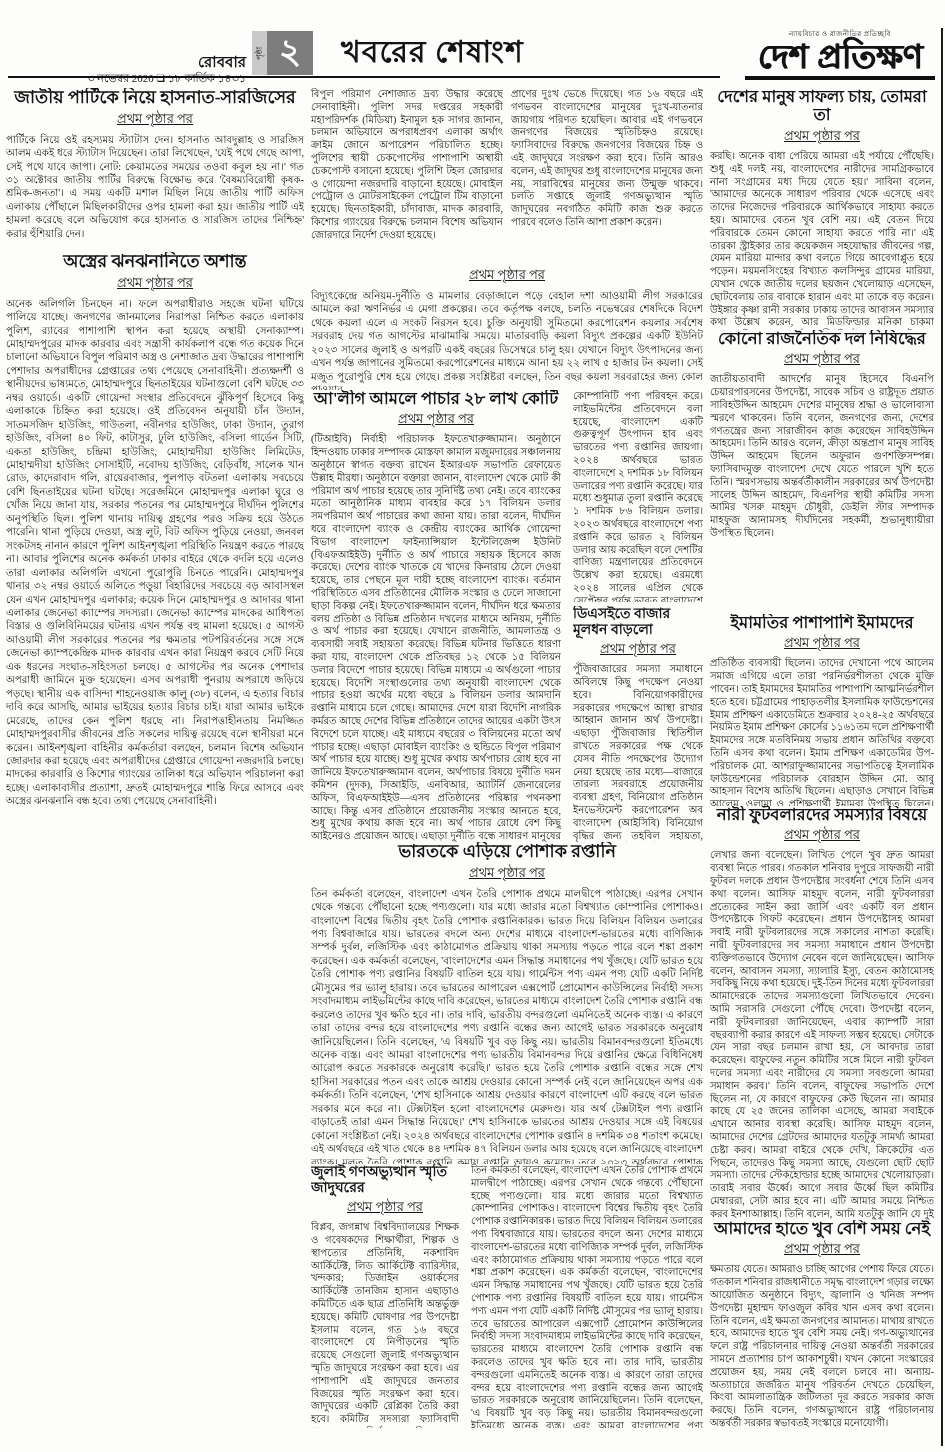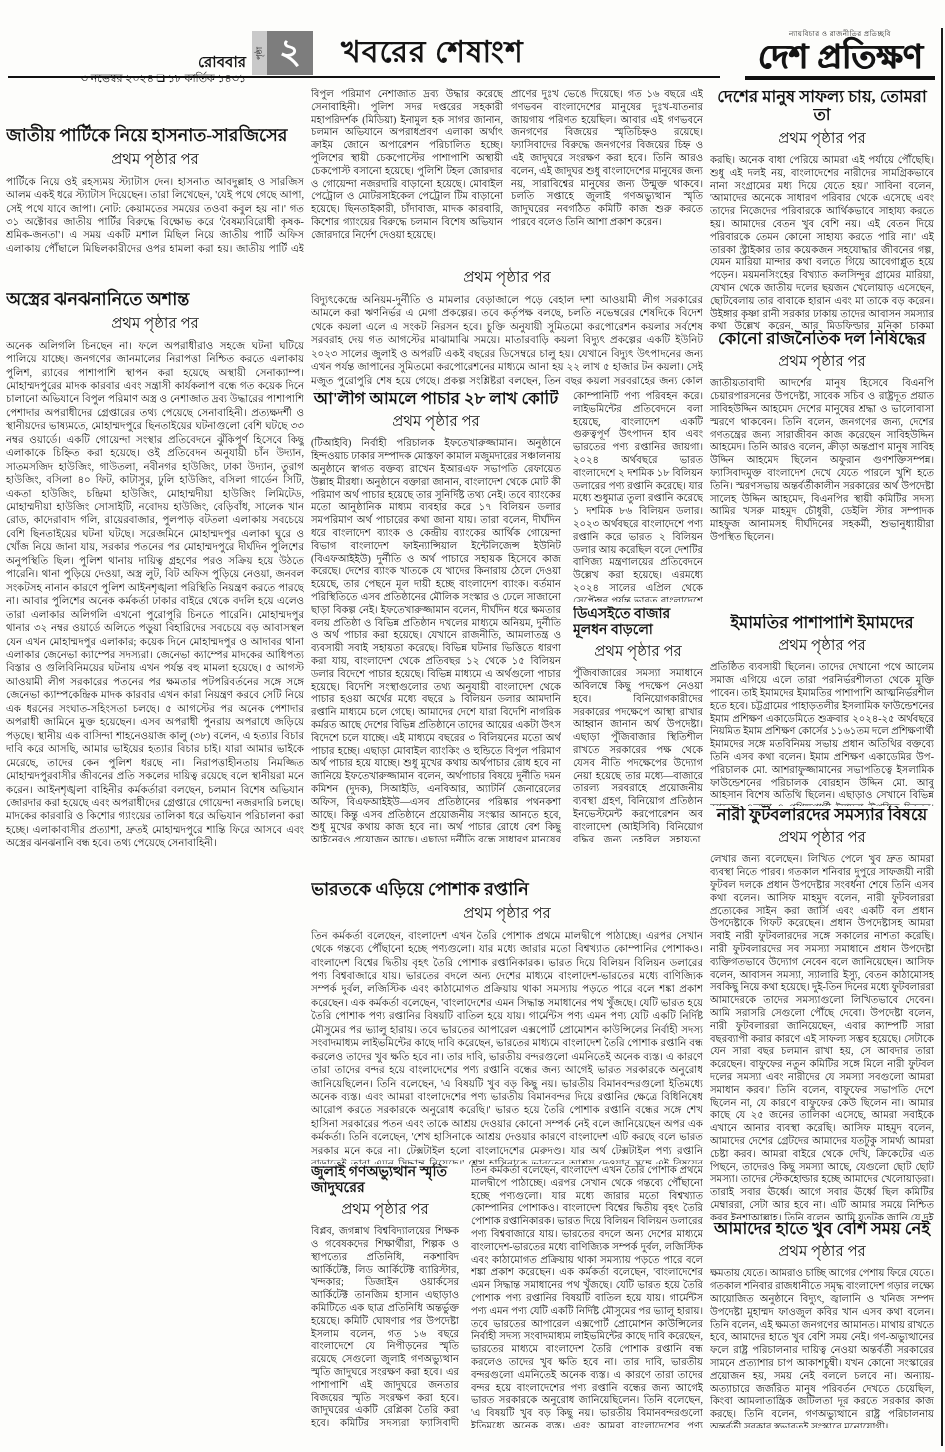--- a/index.html
+++ b/index.html
@@ -22,41 +22,41 @@
   .tagline{font-size:7px;letter-spacing:.5px;}
   .masthead{font-size:33px;font-weight:900;line-height:1.02;border-bottom:4px solid #111;
             padding-bottom:2px;font-family:"Liberation Sans","DejaVu Sans",sans-serif;
             text-shadow:1px 0 0 #111;}
   
   .content{position:absolute;top:88px;left:6px;right:8px;height:1340px;display:flex;gap:7px;}
   .col-left{width:298px;display:flex;flex-direction:column;overflow:hidden;}
   .col-mid{width:392px;display:flex;flex-direction:column;overflow:hidden;}
   .col-right{width:224px;display:flex;flex-direction:column;overflow:hidden;}
   .art{overflow:hidden;}
-  .head-wide{font-size:17.5px;font-weight:bold;line-height:1.12;margin-top:38px;}
+  .head-wide{font-size:17.5px;font-weight:bold;text-align:center;line-height:1.12;}
   .head-mid{font-size:16.5px;font-weight:bold;text-align:center;line-height:1.12;}
   .head-sm{font-size:14px;font-weight:bold;text-align:left;line-height:1.15;}
-  .sub{font-size:15px;text-align:center;margin:1px 0 3px;}
+  .sub{font-size:13px;text-align:center;margin:1px 0 3px;text-decoration:underline;}
   .body{font-size:10.2px;line-height:1.32;text-align:justify;font-family:Liberation Serif, serif;}
   .body-s{font-size:10px;line-height:1.28;text-align:justify;}
   .mid-top{display:flex;gap:8px;height:176px;overflow:hidden;}
   .mid-top > div{flex:1;overflow:hidden;}
   .row{display:flex;gap:12px;overflow:hidden;}
   .grow{flex:1;overflow:hidden;}
 </style>
 </head>
 <body>
 
 <div class="page">
 
   <div class="header">
     <div class="hdr-left">
       <div class="datebox">
         <div class="day">রোববার</div>
-        <div class="dateline">৩ নভেম্বর ২০২৪ ❑ ১৮ কার্তিক ১৪৩১</div>
+        <div class="dateline">৩ নভেম্বর 2020 ❑ ১৮ কার্তিক ১৪৩১</div>
       </div>
       <div class="page-strip">
         <span>পৃষ্ঠা</span>
       </div>
       <div class="page-num">২</div>
       <div class="section-title">খবরের শেষাংশ</div>
     </div>
     <div class="hdr-right">
       <div class="tagline">ন্যায়বিচার ও রাজনীতির প্রতিচ্ছবি</div>
       <div class="masthead">দেশ প্রতিক্ষণ</div>

